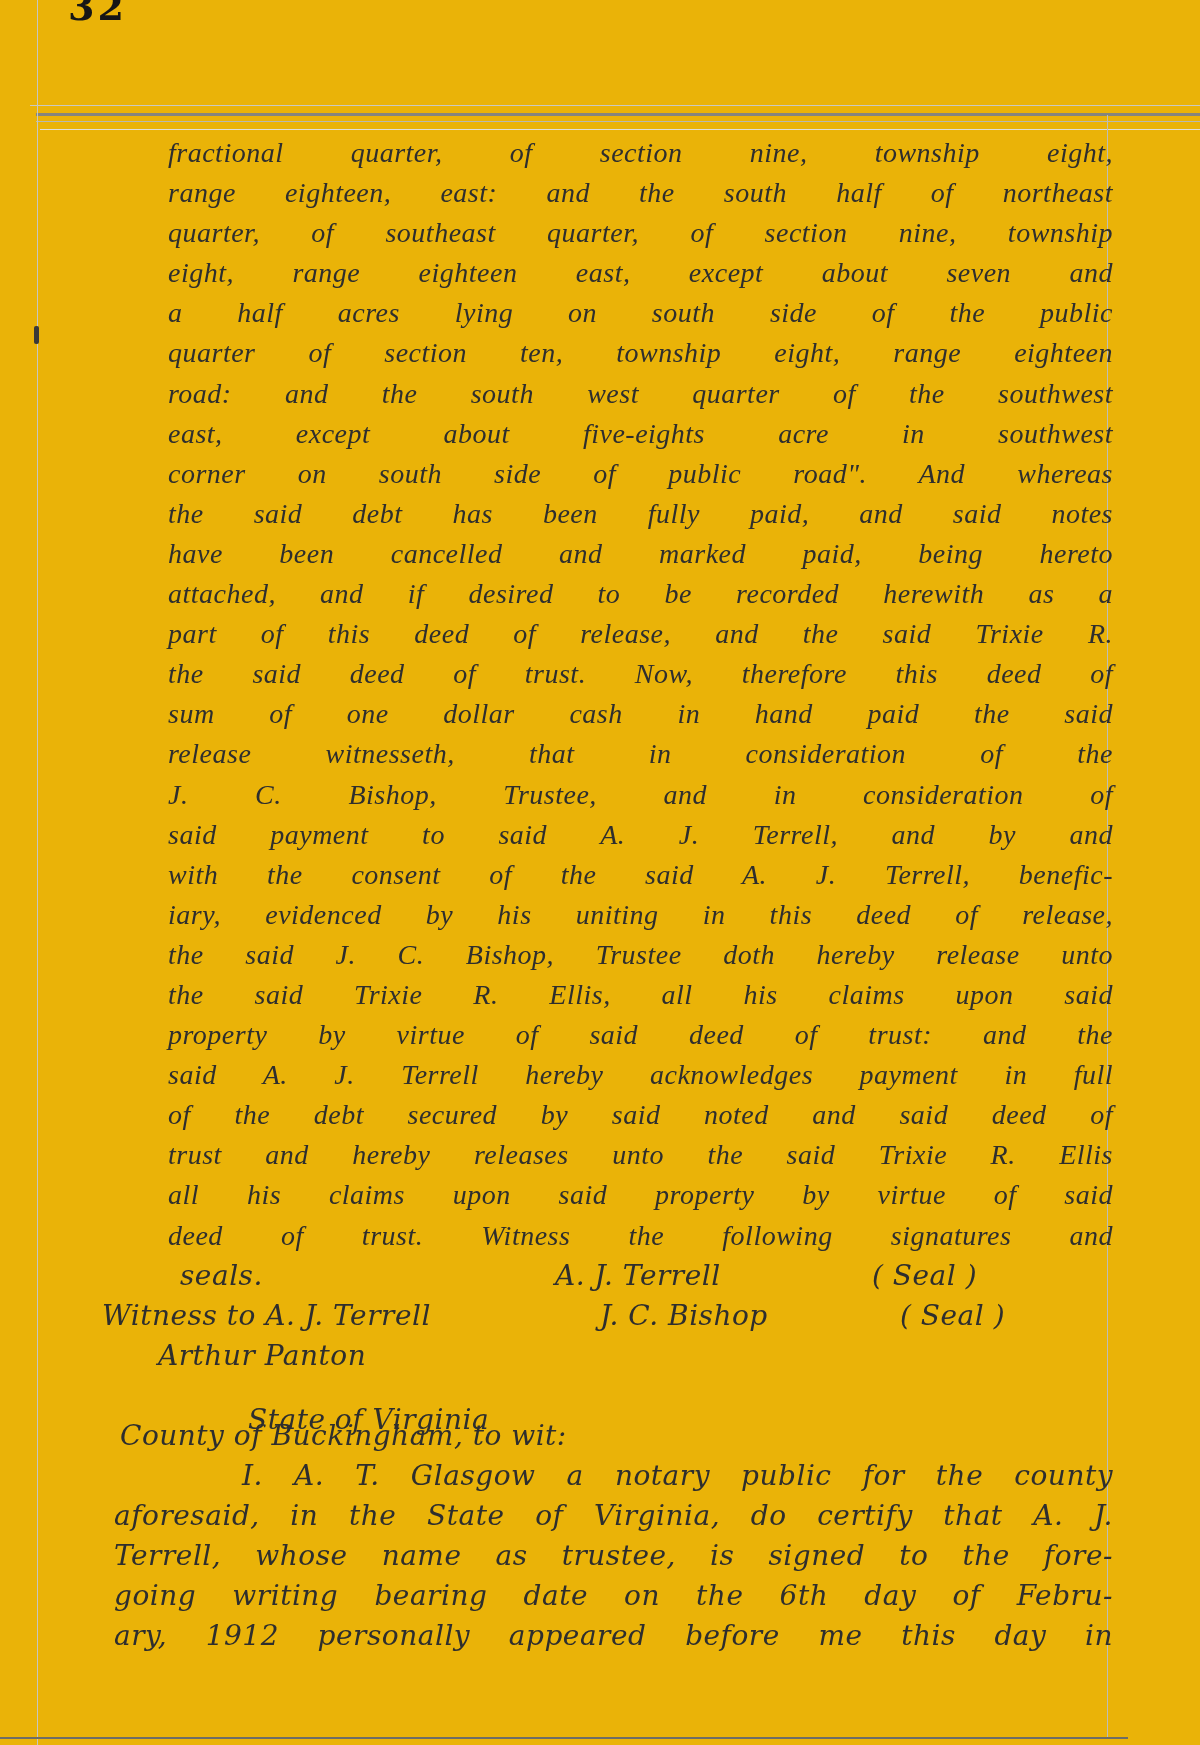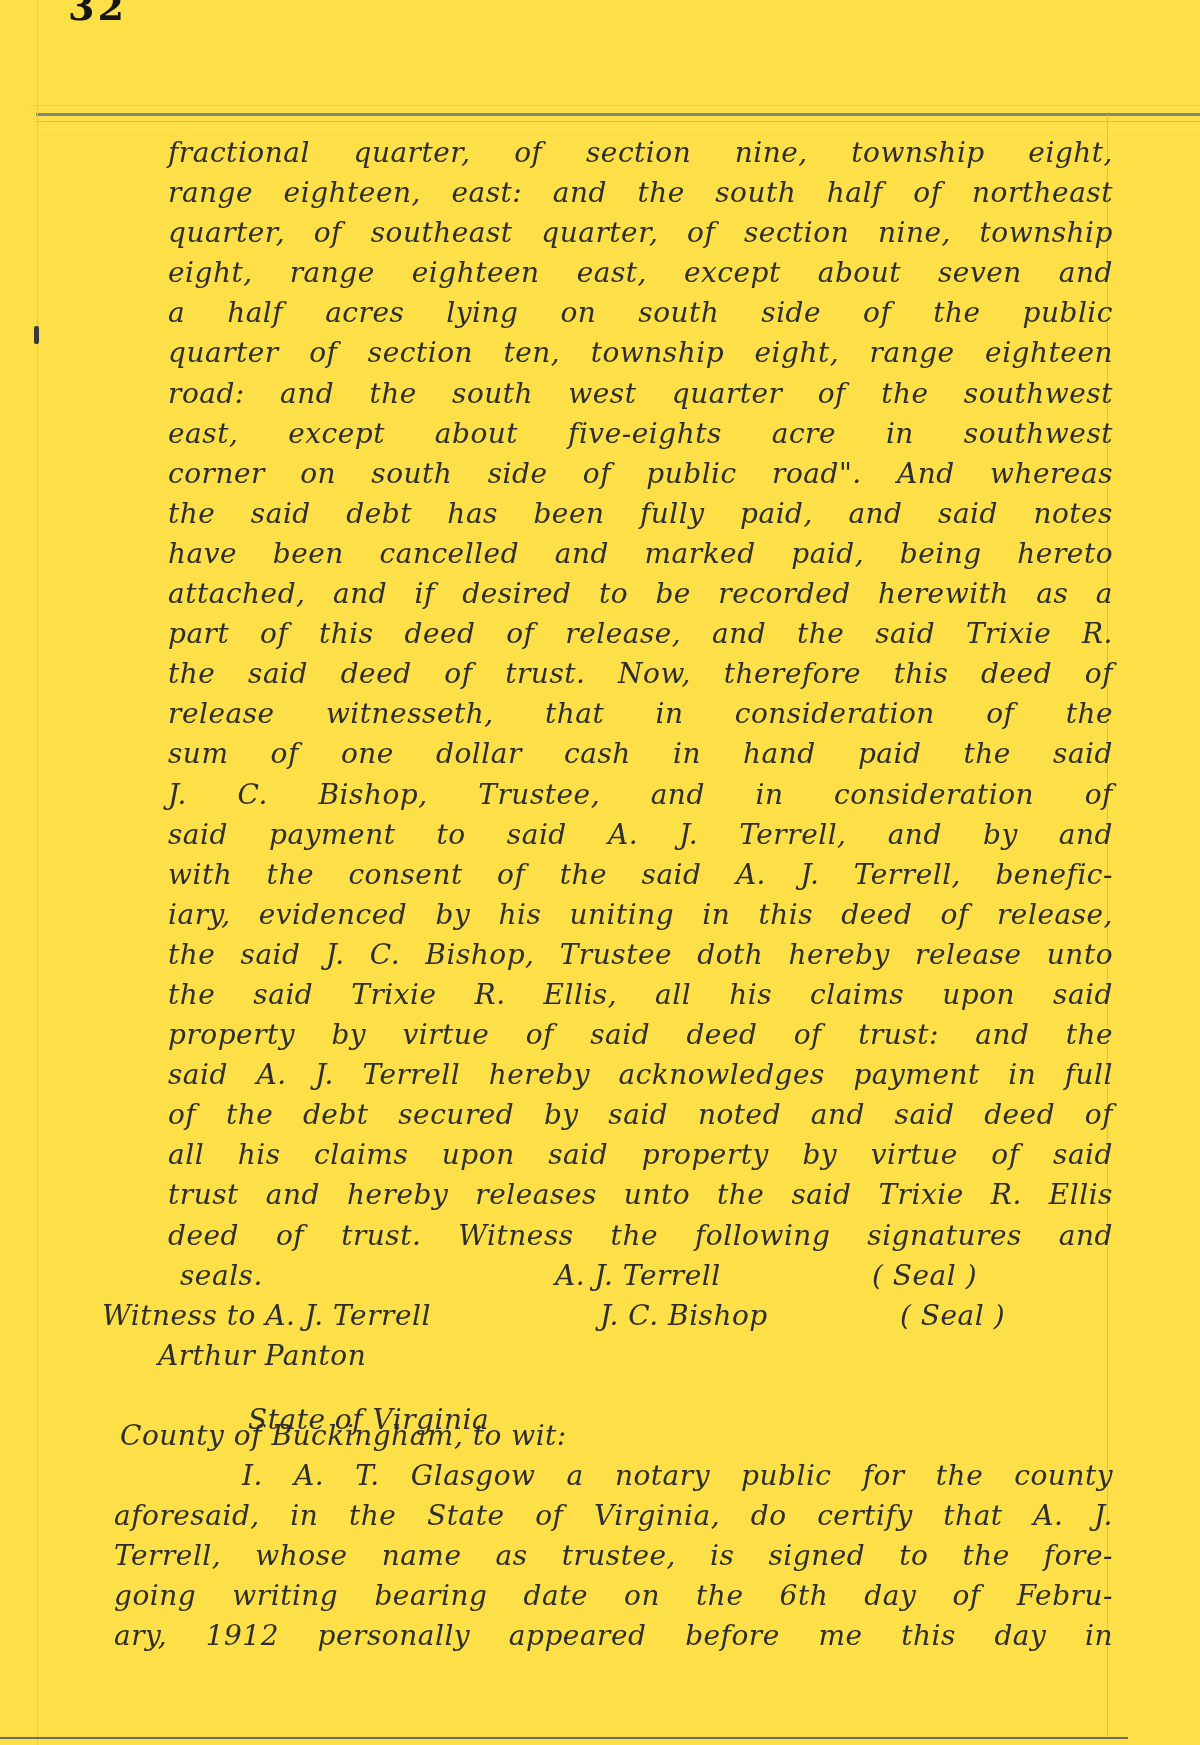--- a/index.html
+++ b/index.html
@@ -4,21 +4,21 @@
 <style>
   html, body {
     margin: 0;
     padding: 0;
     background: #ffffff;
   }
   .page {
     position: relative;
     width: 1200px;
     height: 1745px;
-    background: #fde047;
+    background: #eab308;
     overflow: hidden;
     font-family: "DejaVu Serif", serif;
     font-style: italic;
     color: #2e2e2e;
   }
   
   .rule { position: absolute; }
   .rule-top-faint   { top: 105px; left: 30px;  right: 0; height: 1px; background: #c9c9c2; }
   .rule-top-main    { top: 113px; left: 36px;  right: 0; height: 3px; background: #85857d; }
   .rule-top-shadow  { top: 121px; left: 36px;  right: 0; height: 1px; background: #b9b9b1; }
@@ -48,20 +48,21 @@
     line-height: 40.1px;
     letter-spacing: 0.5px;
     white-space: normal;
   }
   .bodyline {
     margin-left: 68px;
     height: 40.1px;
     text-align: justify;
     text-align-last: justify;
     overflow: visible;
+    font-family: Liberation Serif, serif;
   }
   .sigrow { position: relative; height: 40.1px; }
   .sigrow span { position: absolute; white-space: nowrap; }
   .pos-seals      { left: 80px; }
   .pos-sig1       { left: 455px; }
   .pos-seal1      { left: 772px; }
   .pos-witcap     { left: 2px; }
   .pos-sig2       { left: 500px; }
   .pos-seal2      { left: 800px; }
   .pos-witness    { left: 58px; }
@@ -101,33 +102,33 @@
         <div class="bodyline">a half acres lying on south side of the public</div>
         <div class="bodyline">quarter of section ten, township eight, range eighteen</div>
         <div class="bodyline">road: and the south west quarter of the southwest</div>
         <div class="bodyline">east, except about five-eights acre in southwest</div>
         <div class="bodyline">corner on south side of public road". And whereas</div>
         <div class="bodyline">the said debt has been fully paid, and said notes</div>
         <div class="bodyline">have been cancelled and marked paid, being hereto</div>
         <div class="bodyline">attached, and if desired to be recorded herewith as a</div>
         <div class="bodyline">part of this deed of release, and the said Trixie R.</div>
         <div class="bodyline">the said deed of trust. Now, therefore this deed of</div>
+        <div class="bodyline">sum of one dollar cash in hand paid the said</div>
         <div class="bodyline">release witnesseth, that in consideration of the</div>
-        <div class="bodyline">sum of one dollar cash in hand paid the said</div>
         <div class="bodyline">J. C. Bishop, Trustee, and in consideration of</div>
         <div class="bodyline">said payment to said A. J. Terrell, and by and</div>
         <div class="bodyline">with the consent of the said A. J. Terrell, benefic-</div>
         <div class="bodyline">iary, evidenced by his uniting in this deed of release,</div>
         <div class="bodyline">the said J. C. Bishop, Trustee doth hereby release unto</div>
         <div class="bodyline">the said Trixie R. Ellis, all his claims upon said</div>
         <div class="bodyline">property by virtue of said deed of trust: and the</div>
         <div class="bodyline">said A. J. Terrell hereby acknowledges payment in full</div>
         <div class="bodyline">of the debt secured by said noted and said deed of</div>
+        <div class="bodyline">trust and hereby releases unto the said Trixie R. Ellis</div>
         <div class="bodyline">all his claims upon said property by virtue of said</div>
-        <div class="bodyline">trust and hereby releases unto the said Trixie R. Ellis</div>
         <div class="bodyline">deed of trust. Witness the following signatures and</div>
       </div>
 
     <div class="sigrow">
       <span class="pos-seals">seals.</span>
       <span class="pos-sig1">A. J. Terrell</span>
       <span class="pos-seal1">( Seal )</span>
     </div>
 
     <div class="sigrow">

